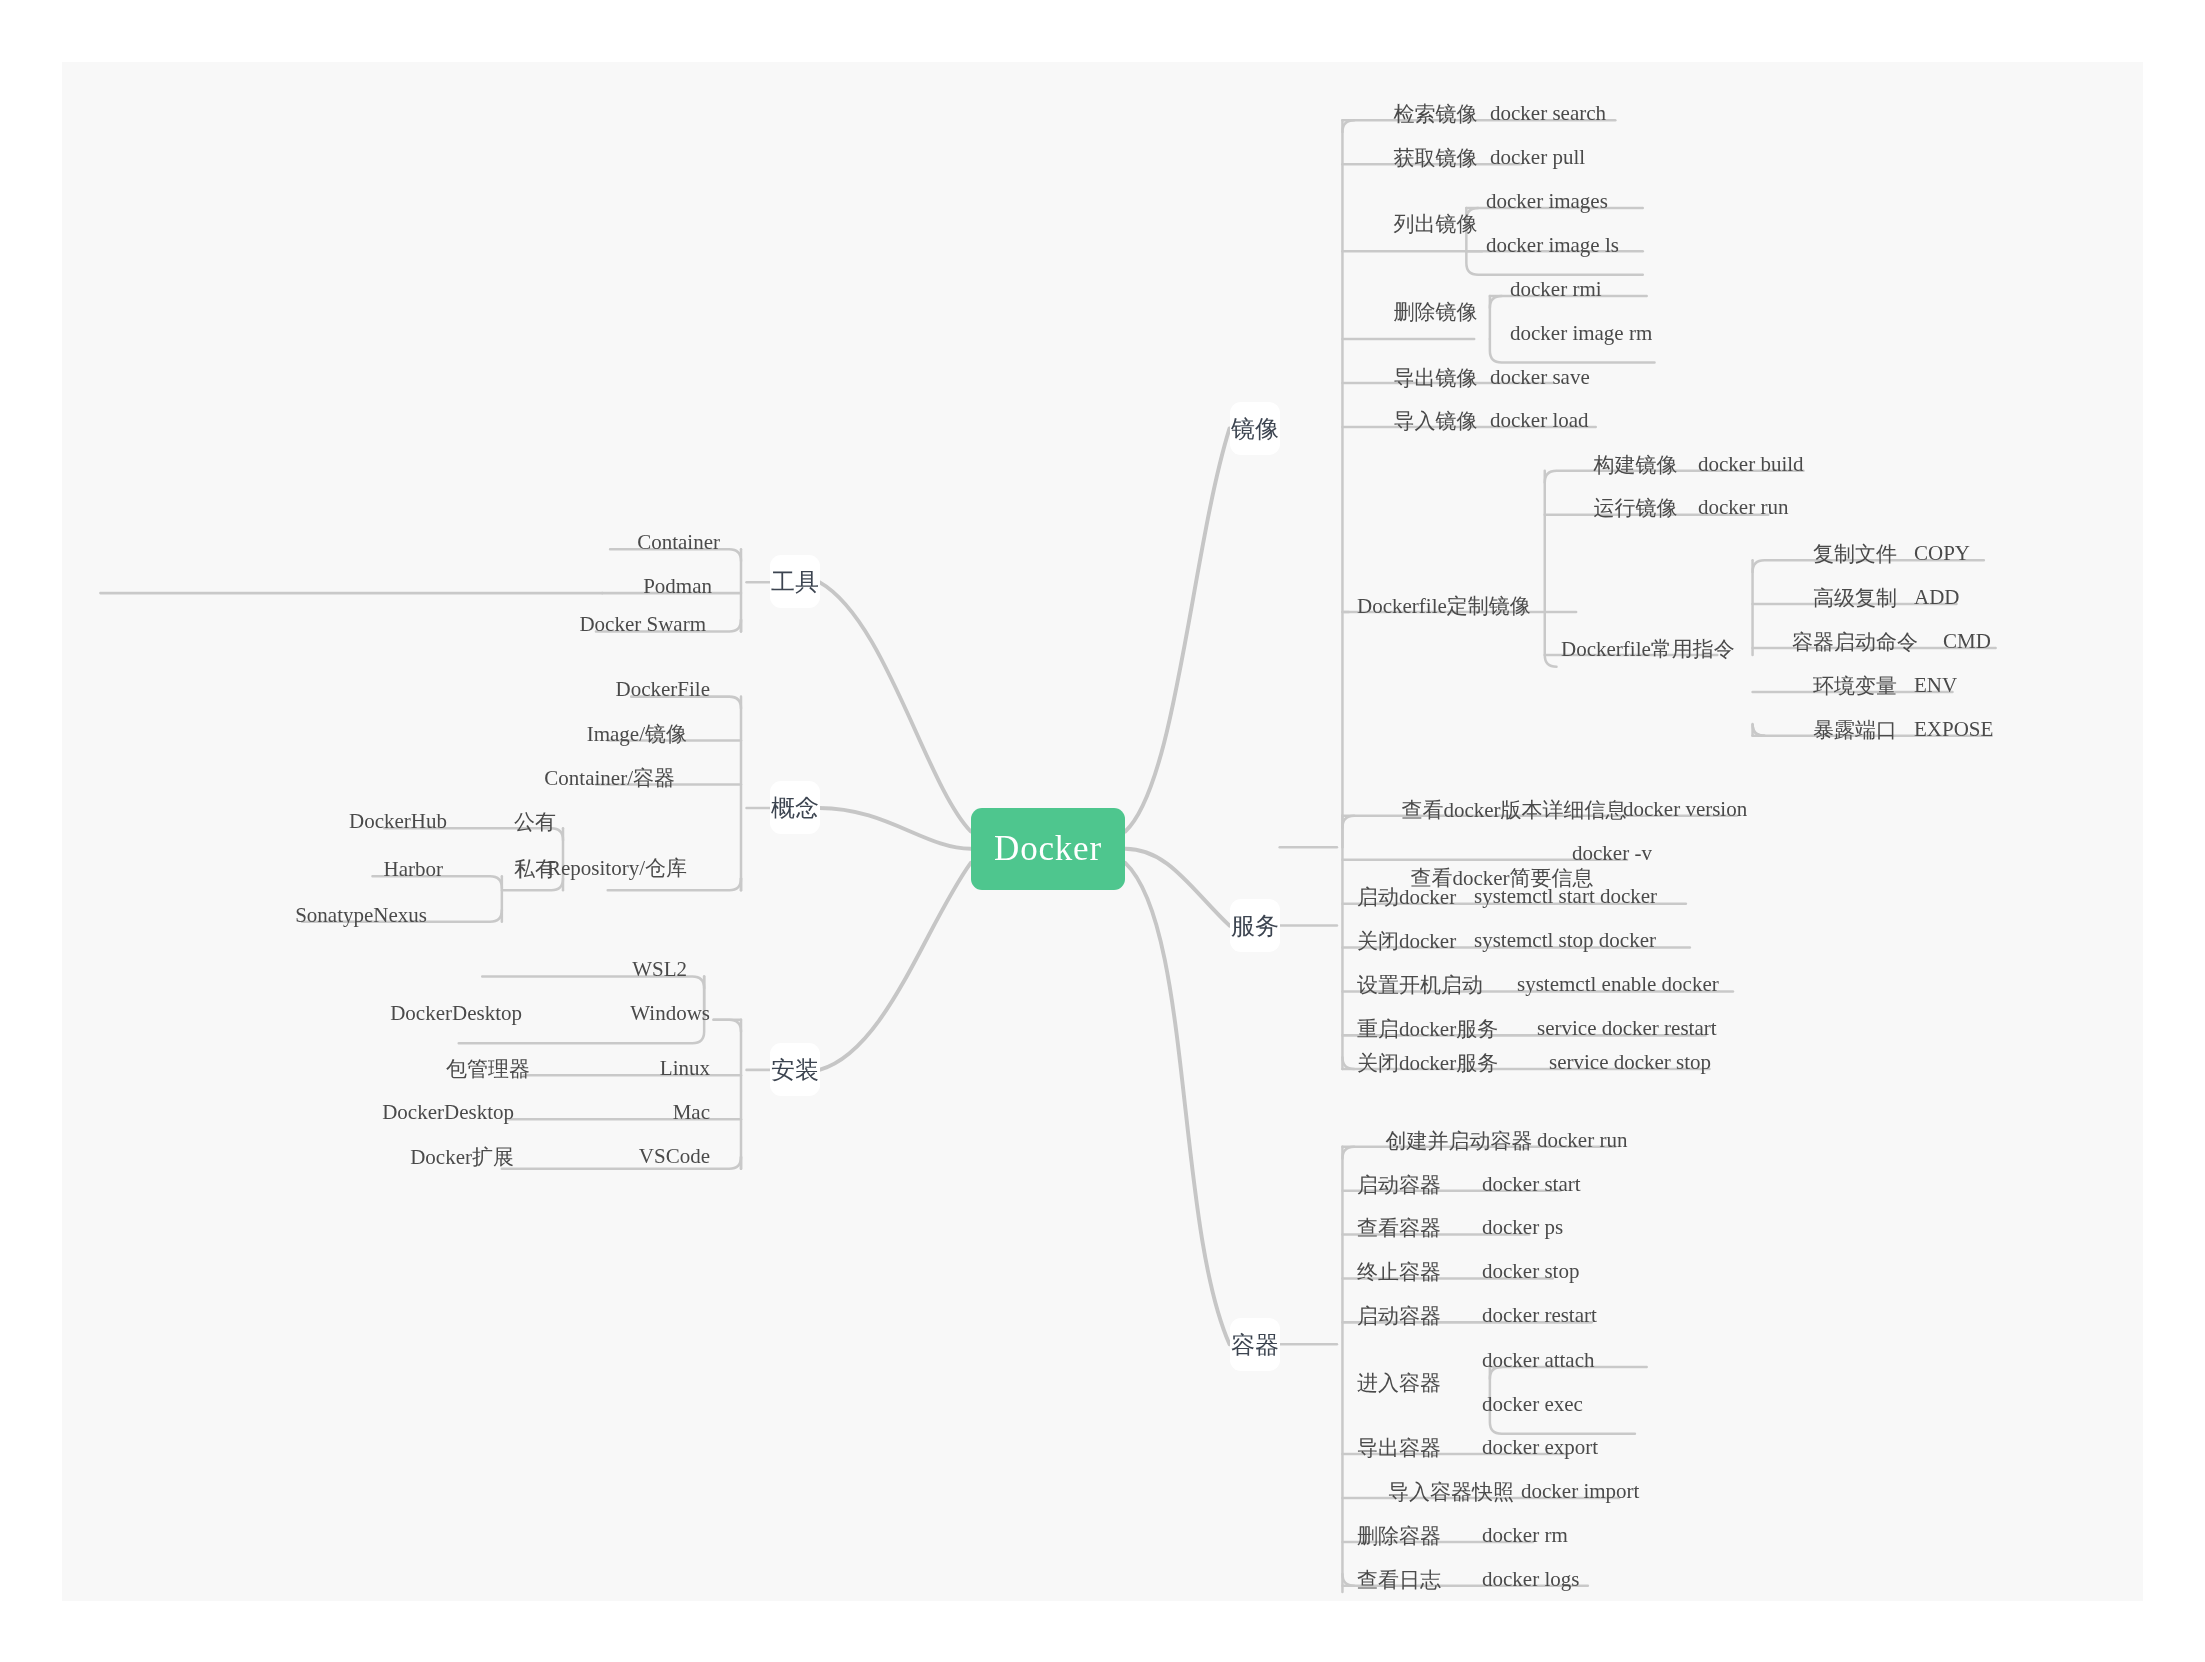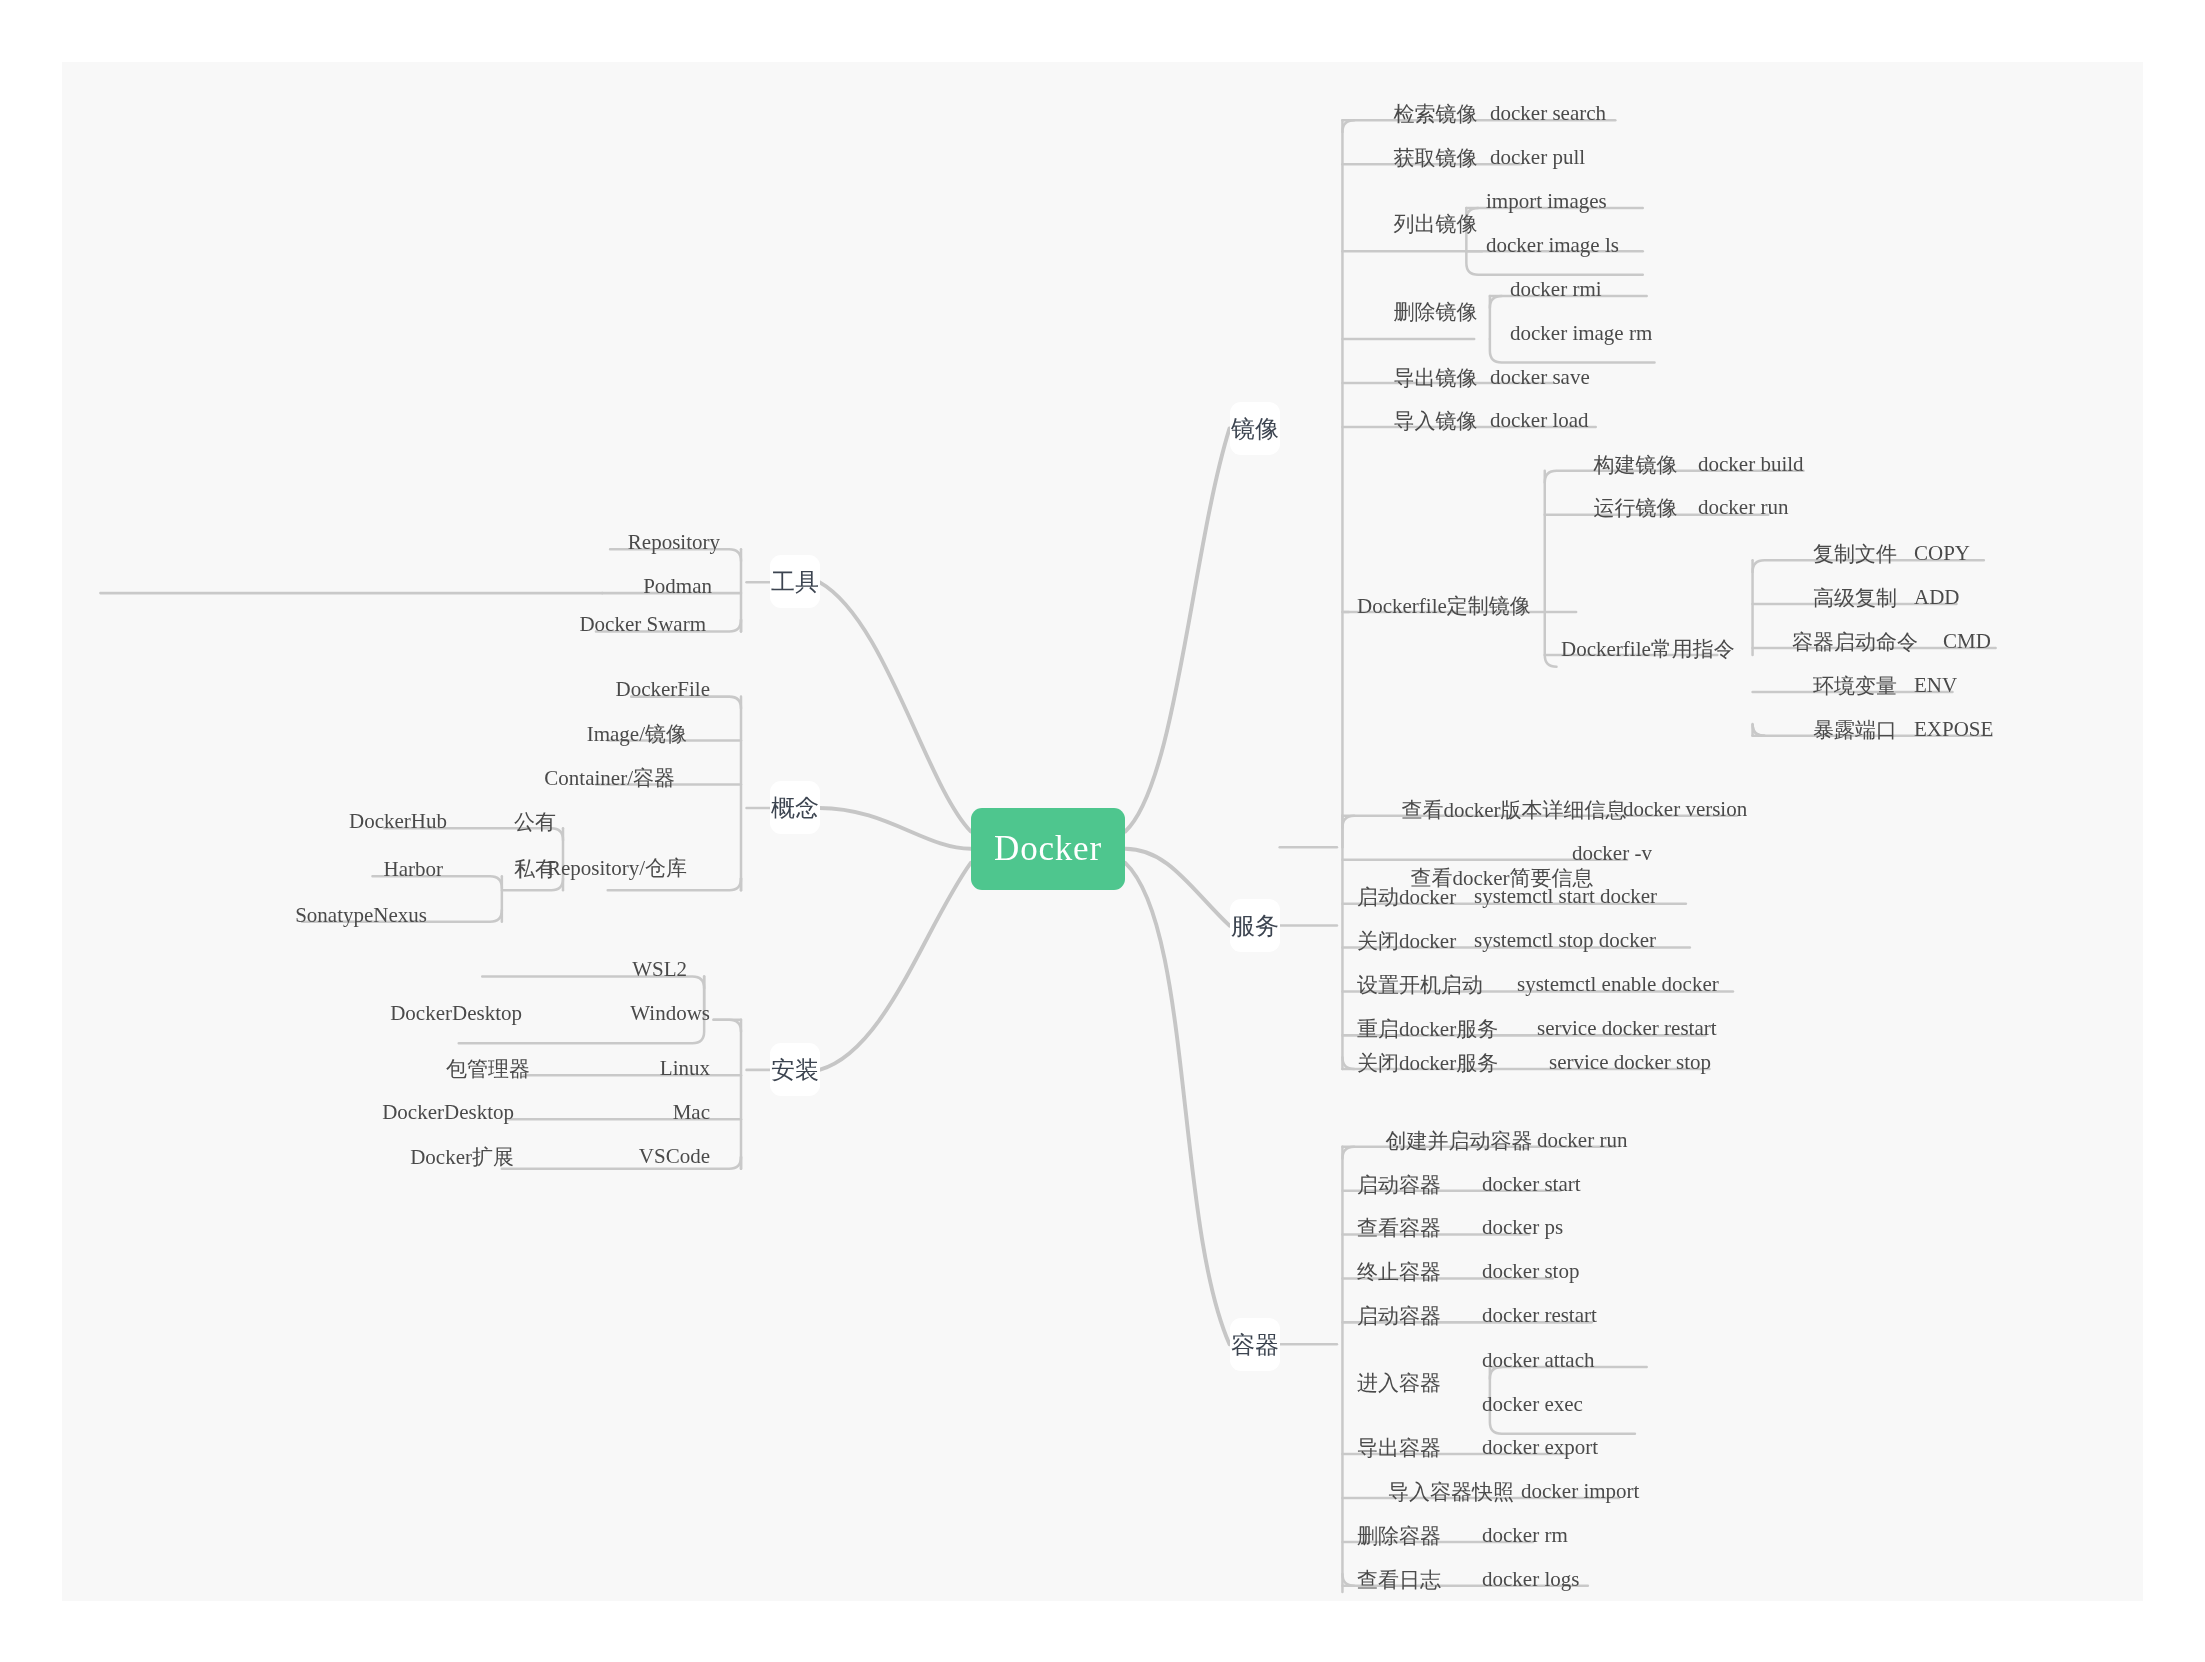--- a/index.html
+++ b/index.html
@@ -204,21 +204,21 @@
     <span>获取镜像</span>
     </div>
   <div class="node leaf l" style="left:1490px;top:142px;width:235px;height:31px;">
     <span>docker pull</span>
     </div>
 
   <div class="node leaf c" style="left:1357px;top:208px;width:157px;height:31px;">
     <span>列出镜像</span>
     </div>
   <div class="node leaf l" style="left:1486px;top:186px;width:235px;height:31px;">
-    <span>import images</span>
+    <span>docker images</span>
     </div>
   <div class="node leaf l" style="left:1486px;top:230px;width:235px;height:31px;">
     <span>docker image ls</span>
     </div>
 
   <div class="node leaf c" style="left:1357px;top:296px;width:157px;height:31px;">
     <span>删除镜像</span>
     </div>
   <div class="node leaf l" style="left:1510px;top:274px;width:235px;height:31px;">
     <span>docker rmi</span>
@@ -414,21 +414,21 @@
     </div>
 
   <div class="node leaf l" style="left:1357px;top:1564px;width:204px;height:31px;">
     <span>查看日志</span>
     </div>
   <div class="node leaf l" style="left:1482px;top:1564px;width:235px;height:31px;">
     <span>docker logs</span>
     </div>
 
   <div class="node leaf r" style="left:414px;top:527px;width:306px;height:31px;">
-    <span>Repository</span>
+    <span>Container</span>
     </div>
 
   <div class="node leaf r" style="left:414px;top:571px;width:298px;height:31px;">
     <span>Podman</span>
     </div>
 
   <div class="node leaf r" style="left:414px;top:609px;width:292px;height:31px;">
     <span>Docker Swarm</span>
     </div>
 

